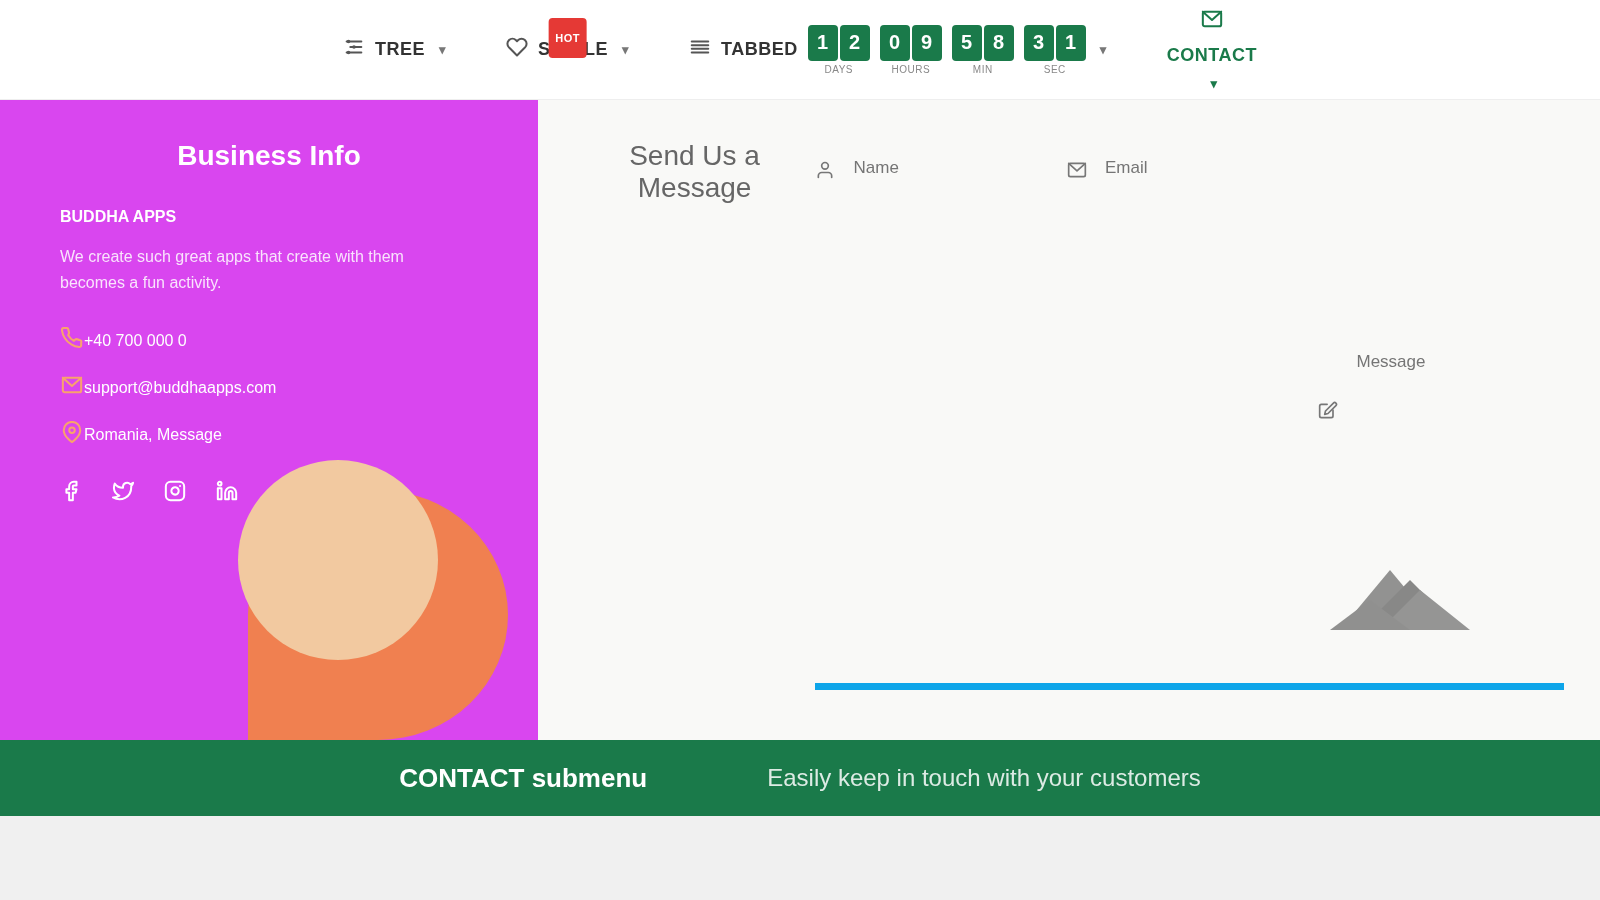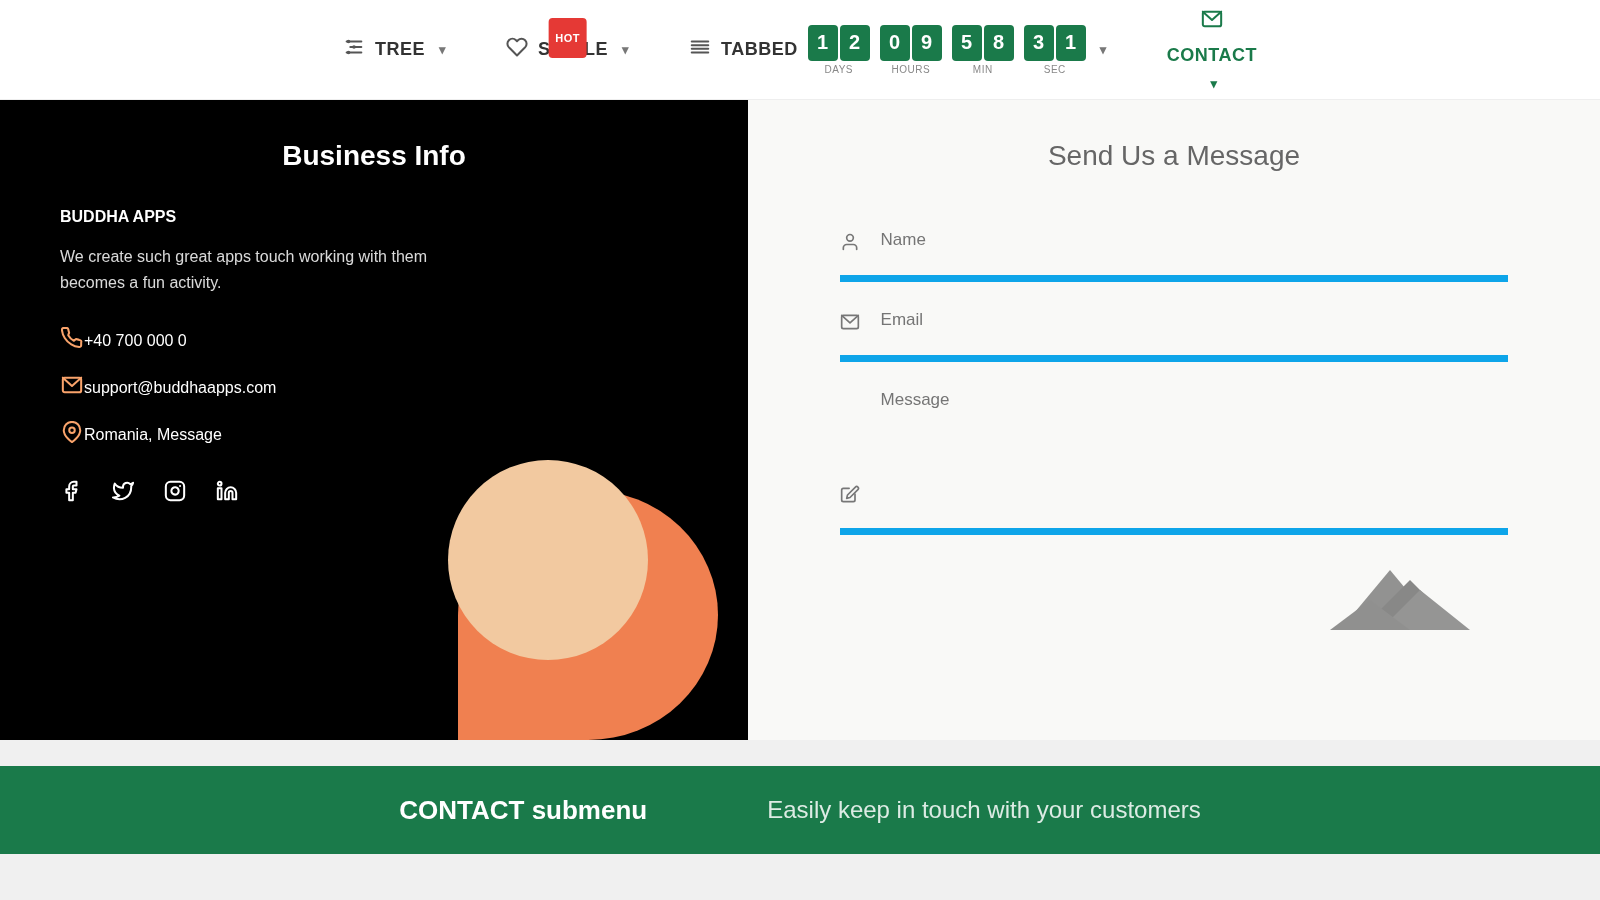--- a/index.html
+++ b/index.html
@@ -95,22 +95,22 @@
     .main-content {
       display: flex;
       width: 1600px;
       height: 640px;
       position: relative;
       background: #f5f5f3;
     }
 
     
     .business-panel {
-      width: 748px;
-      background: #000000;
+      width: 538px;
+      background: #d946ef;
       padding: 40px 60px;
       position: relative;
       overflow: hidden;
       flex-shrink: 0;
     }
     .business-title {
       color: #fff;
       font-size: 28px;
       font-weight: 700;
       text-align: center;
@@ -176,23 +176,23 @@
       border-radius: 50% 50% 50% 0;
       bottom: 0;
       right: 30px;
       z-index: 0;
     }
 
     
     .form-panel {
       flex: 1;
       background: #f9f9f7;
-      padding: 40px 92px;
-      display: flex;
-      flex-direction: column;
+      padding: 40px 36px;
+      display: flex;
+      flex-direction: row;
     }
     .form-title {
       font-size: 28px;
       font-weight: 400;
       color: #666;
       text-align: center;
       margin-bottom: 40px;
     }
     .form-field {
       display: flex;
@@ -234,26 +234,25 @@
       font-size: 18px;
       font-weight: 500;
       border-radius: 6px;
       cursor: pointer;
       letter-spacing: 0.3px;
     }
 
     
     .footer {
       background: #1a7a4a;
-      height: 88px;
+      height: 76px;
       display: flex;
       align-items: center;
       justify-content: center;
       gap: 120px;
-      margin-top: 26px;
     }
     .footer-title {
       color: #fff;
       font-size: 26px;
       font-weight: 700;
     }
     .footer-desc {
       color: rgba(255,255,255,0.85);
       font-size: 24px;
     }
@@ -356,21 +355,21 @@
     <span>CONTACT</span>
     <span class="chevron">▾</span>
   </div>
 </nav>
 
 <div class="main-content">
 
   <div class="business-panel">
     <h2 class="business-title">Business Info</h2>
     <div class="business-name">BUDDHA APPS</div>
-    <div class="business-desc">We create such great apps touch working with them becomes a fun activity.</div>
+    <div class="business-desc">We create such great apps that create with them becomes a fun activity.</div>
 
     <div class="contact-item">
       <span class="contact-icon phone-icon">
         <svg width="22" height="22" viewBox="0 0 24 24" fill="none" stroke="#f9a36b" stroke-width="2.2" stroke-linecap="round" stroke-linejoin="round">
             <path d="M22 16.92v3a2 2 0 0 1-2.18 2 19.79 19.79 0 0 1-8.63-3.07A19.5 19.5 0 0 1 4.07 12 19.79 19.79 0 0 1 1 3.18 2 2 0 0 1 3 1h3a2 2 0 0 1 2 1.72 12.84 12.84 0 0 0 .7 2.81 2 2 0 0 1-.45 2.11L7.91 8.91a16 16 0 0 0 6.18 6.18l1.27-1.27a2 2 0 0 1 2.11-.45 12.84 12.84 0 0 0 2.81.7A2 2 0 0 1 22 16.92z"></path>
           </svg>
       </span>
       <span>+40 700 000 0</span>
     </div>
 
@@ -441,21 +440,21 @@
     <div class="form-field">
       <span class="form-field-icon">
         <svg width="20" height="20" viewBox="0 0 24 24" fill="none" stroke="#777" stroke-width="2" stroke-linecap="round" stroke-linejoin="round">
             <rect x="2" y="4" width="20" height="16" rx="2"></rect>
             <polyline points="2,4 12,13 22,4"></polyline>
           </svg>
       </span>
       <input type="email" placeholder="Email" style="">
     </div>
 
-    <div class="form-field" style="align-items:flex-end;">
+    <div class="form-field" style="align-items:center;">
       <span class="form-field-icon" style="margin-top:3px;">
         <svg width="20" height="20" viewBox="0 0 24 24" fill="none" stroke="#777" stroke-width="2" stroke-linecap="round" stroke-linejoin="round">
             <path d="M11 4H4a2 2 0 0 0-2 2v12a2 2 0 0 0 2 2h12a2 2 0 0 0 2-2v-7"></path>
             <path d="M18.5 2.5a2.121 2.121 0 0 1 3 3L12 15l-4 1 1-4 9.5-9.5z"></path>
           </svg>
       </span>
       <textarea placeholder="Message" style=""></textarea>
     </div>
 
   </div>

